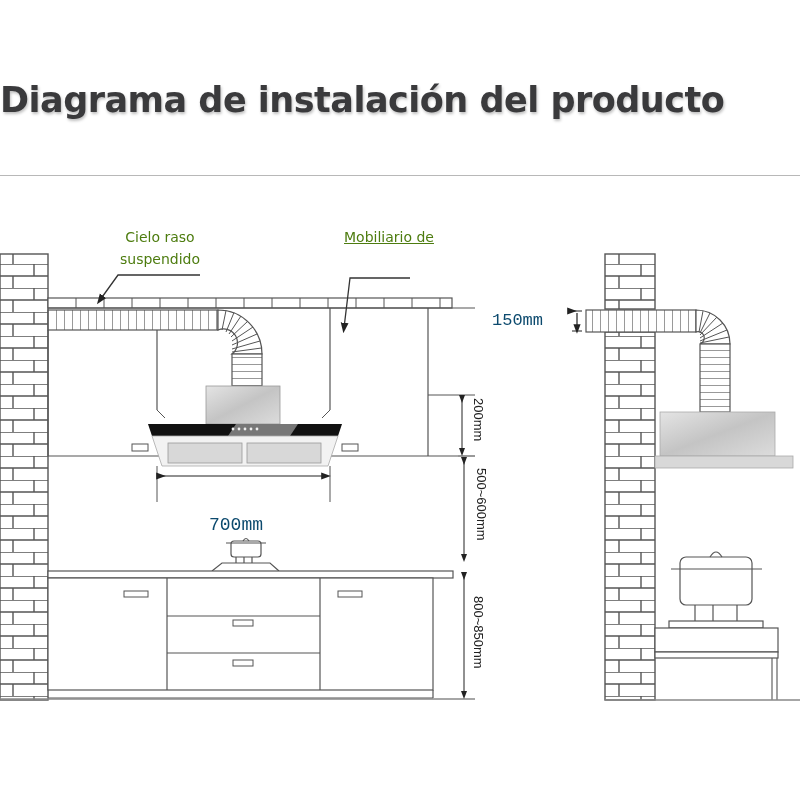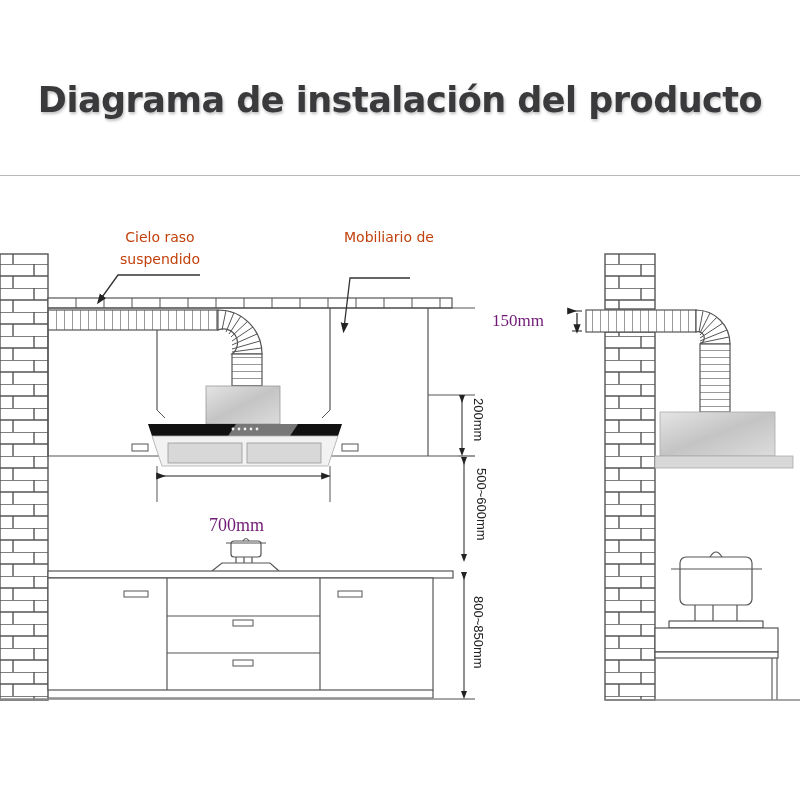--- a/index.html
+++ b/index.html
@@ -1,20 +1,20 @@
 <!DOCTYPE html>
 <html><head>
 <meta charset="utf-8">
 <style>
   html, body { margin:0; padding:0; background:#ffffff; }
   body { width:800px; height:800px; position:relative; overflow:hidden; font-family:"DejaVu Sans", sans-serif; }
-  .title { position:absolute; top:80px; left:0; width:800px; text-align:center; font-family:"DejaVu Sans", sans-serif; font-weight:bold; font-size:35px; color:#3a3a3c; letter-spacing:-0.5px; text-shadow:1px 2px 3px rgba(0,0,0,0.25); }
+  .title { position:absolute; top:80px; left:0; width:800px; font-family:"DejaVu Sans", sans-serif; font-weight:bold; font-size:35px; color:#3a3a3c; letter-spacing:-0.5px; text-shadow:1px 2px 3px rgba(0,0,0,0.25); }
   .divider { position:absolute; top:175px; left:0; width:800px; height:1px; background:#b8b8b8; }
-  .label { position:absolute; font-family:"DejaVu Sans", sans-serif; font-size:14px; color:#c2410c; text-align:center; line-height:22px; }
-  .dim { position:absolute; font-family:Liberation Serif, serif; color:#701a75; }
+  .label { position:absolute; font-family:"DejaVu Sans", sans-serif; font-size:14px; color:#4d7c0f; text-align:center; line-height:22px; }
+  .dim { position:absolute; font-family:Liberation Mono, monospace; color:#0c4a6e; }
   .vdim { position:absolute; font-family:"Liberation Sans", sans-serif; font-size:13px; color:#222; transform-origin:left top; transform:rotate(90deg); white-space:nowrap; }
   svg { position:absolute; left:0; top:0; }
 </style>
 </head>
 <body>
 
 <div class="title">Diagrama de instalación del producto</div>
 <div class="divider"></div>
 
 <svg width="800" height="800" viewBox="0 0 800 800">
@@ -141,21 +141,21 @@
     <rect x="655" y="652" width="123" height="6" fill="#fff" stroke="#555" stroke-width="1.2"></rect>
     <path d="M772 658 V700 M777 658 V700" stroke="#555" stroke-width="1.1"></path>
     <line x1="605" y1="700" x2="800" y2="700" stroke="#888" stroke-width="1.6"></line>
   </g>
 </svg>
 
 <div class="label" style="left:105px; top:226px; width:110px;">
   <div>Cielo raso</div>
   <div>suspendido</div>
 </div>
-<div class="label" style="left:328px; top:226px; width:122px;">
+<div class="label" style="left:328px; top:226px; width:122px;text-decoration:underline;">
   <div>Mobiliario de</div>
 </div>
 
 <div class="dim" style="left:209px; top:480px; font-size:18px;margin-top:35px;">700mm</div>
 <div class="dim" style="left:492px; top:311px; font-size:17px;">150mm</div>
 
 <div class="vdim" style="left:486px; top:398px;">200mm</div>
 <div class="vdim" style="left:489px; top:468px;">500~600mm</div>
 <div class="vdim" style="left:486px; top:596px;">800~850mm</div>
 

